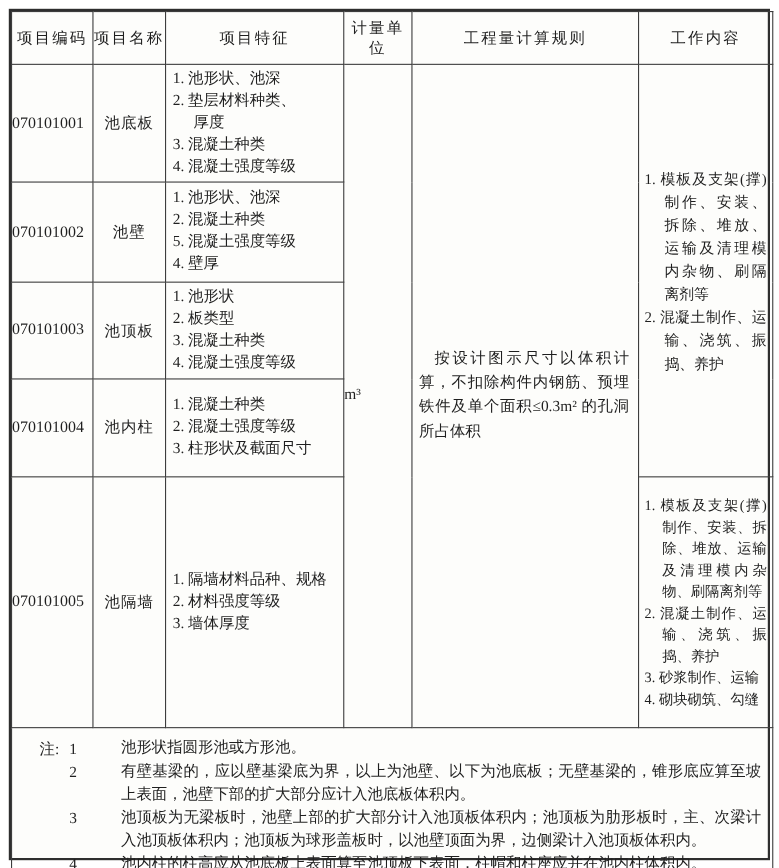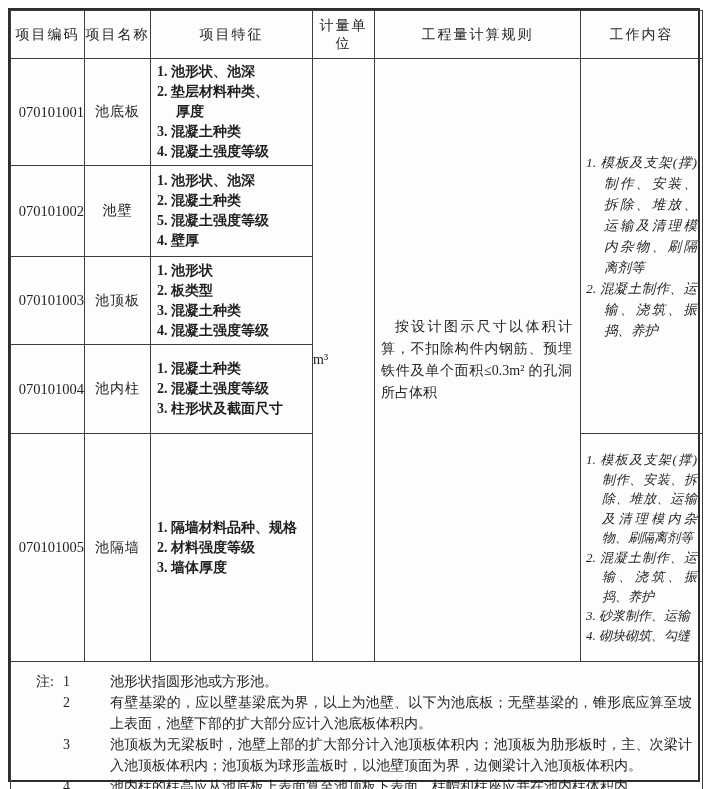--- a/index.html
+++ b/index.html
@@ -23,46 +23,46 @@
   .spec th, .spec td { border:1px solid #3d3d3d; vertical-align:middle; }
   .spec th {
     font-weight:normal; font-size:14px; letter-spacing:2px;
     text-align:center; height:48px;
   }
   tr.r1 { height:101px; }
   tr.r2 { height:91px; }
   tr.r3 { height:88px; }
   tr.r4 { height:89px; }
   tr.r5 { height:228px; }
-  td.code { text-align:right; font-size:14.5px; }
+  td.code { text-align:left; font-size:14.5px; }
   td.name { text-align:center; font-size:14px; letter-spacing:1px;font-family:Liberation Serif, serif; }
   td.feat { padding:3px 12px 3px 6px; font-size:14px; }
   .fi {
     padding-left:19px; text-indent:-19px;
-    line-height:20px; white-space:pre-line;font-weight:bold;
+    line-height:20px; white-space:pre-line;
   }
   td.unit { text-align:left; font-size:14px; }
   td.rule { padding:0 8px 0 6px; font-size:14px;font-family:Liberation Serif, serif; }
   .rule-text { text-indent:1em; text-align:justify; line-height:22px; }
-  td.work { padding:0 5px; font-size:13.5px;font-style:italic; }
+  td.work { padding:0 5px; font-size:13.5px; }
   td.work .wi {
     padding-left:18px; text-indent:-18px;
     line-height:21px; text-align:justify;
   }
   td.work-b { font-size:13px; }
   td.work-b .wi { line-height:19.5px; padding-left:16px; text-indent:-16px; }
   td.notes {
     vertical-align:top;
     padding:9px 10px 4px 25px;
     font-size:14px;
   }
   .note-item { display:flex; line-height:21px; }
   .note-head { flex:0 0 54px; display:flex; }
   .note-label { width:27px; }
-  .note-text { flex:1; padding-left:20px; text-align:justify; }
+  .note-text { flex:1; padding-left:20px; text-align:justify;font-family:Liberation Mono, monospace; }
 </style>
 </head>
 <body>
 
 <div class="sheet">
   <table class="spec">
     <colgroup>
       <col style="width:74px">
         <col style="width:66px">
         <col style="width:162px">

